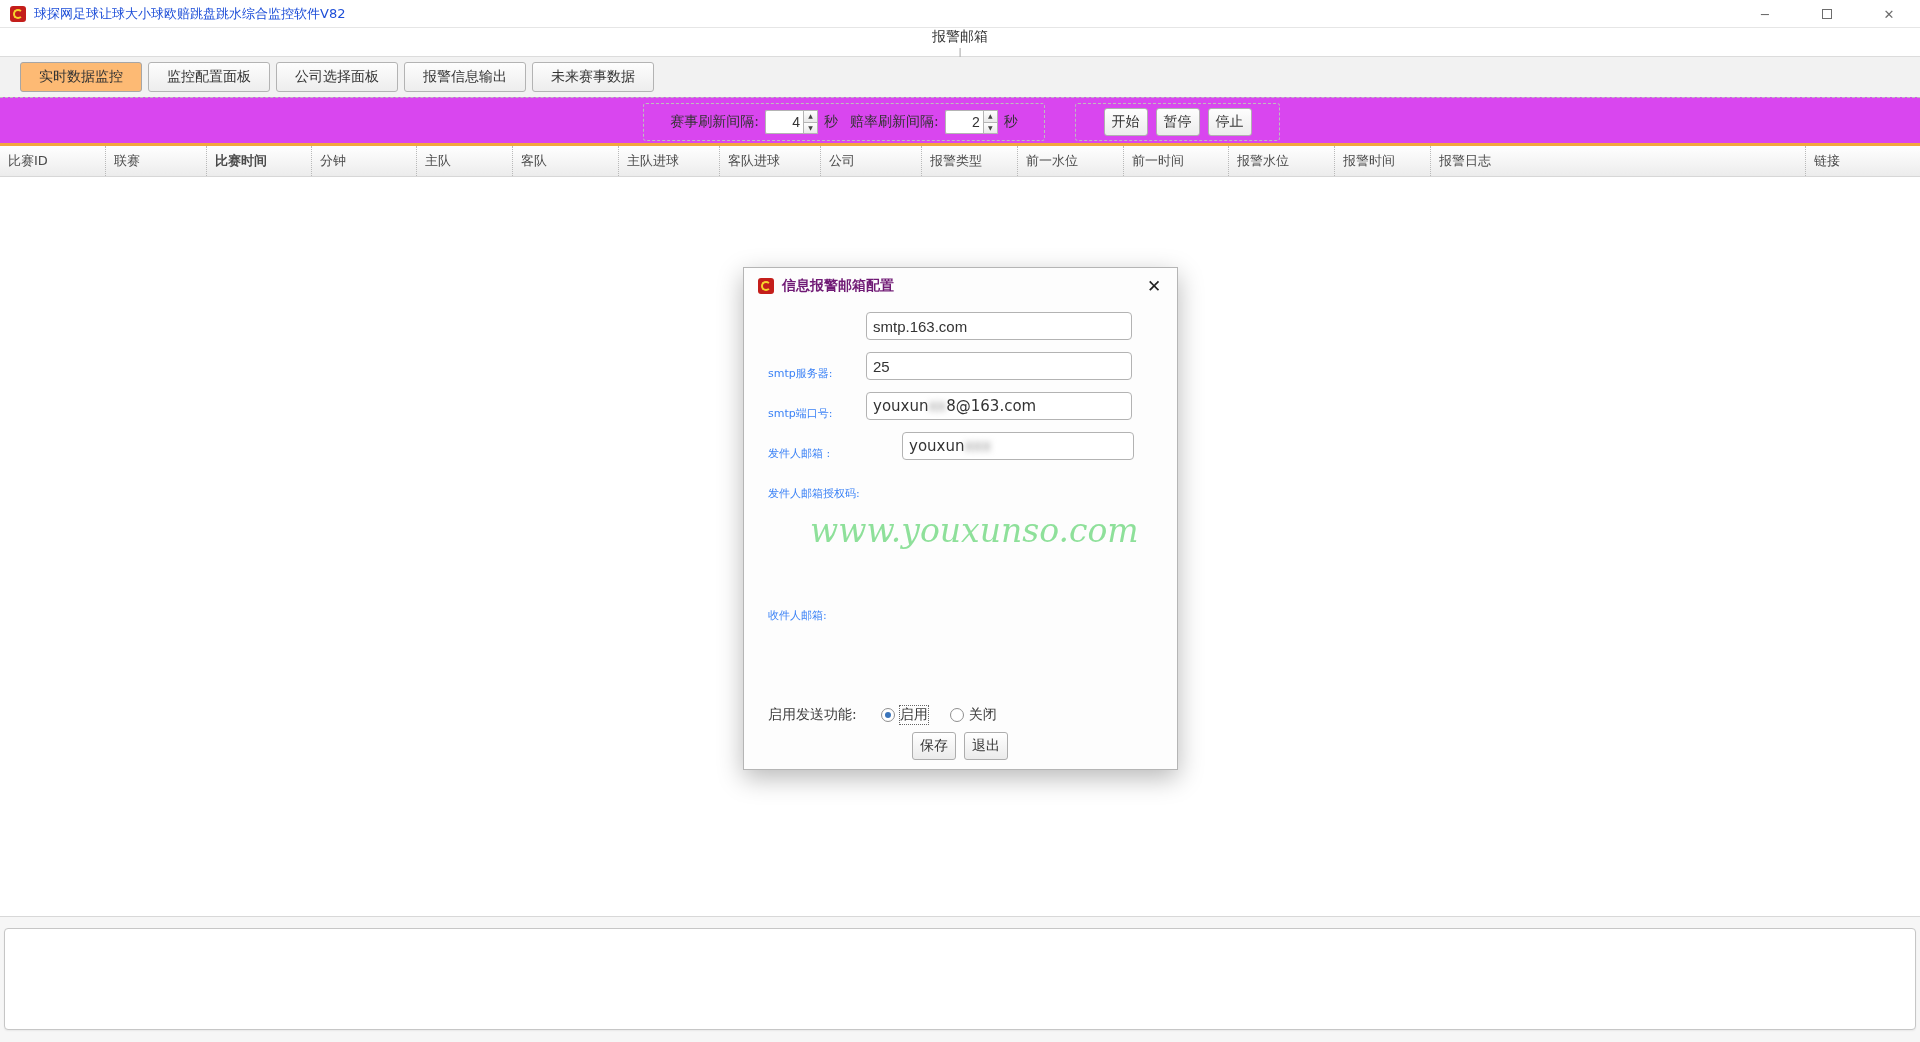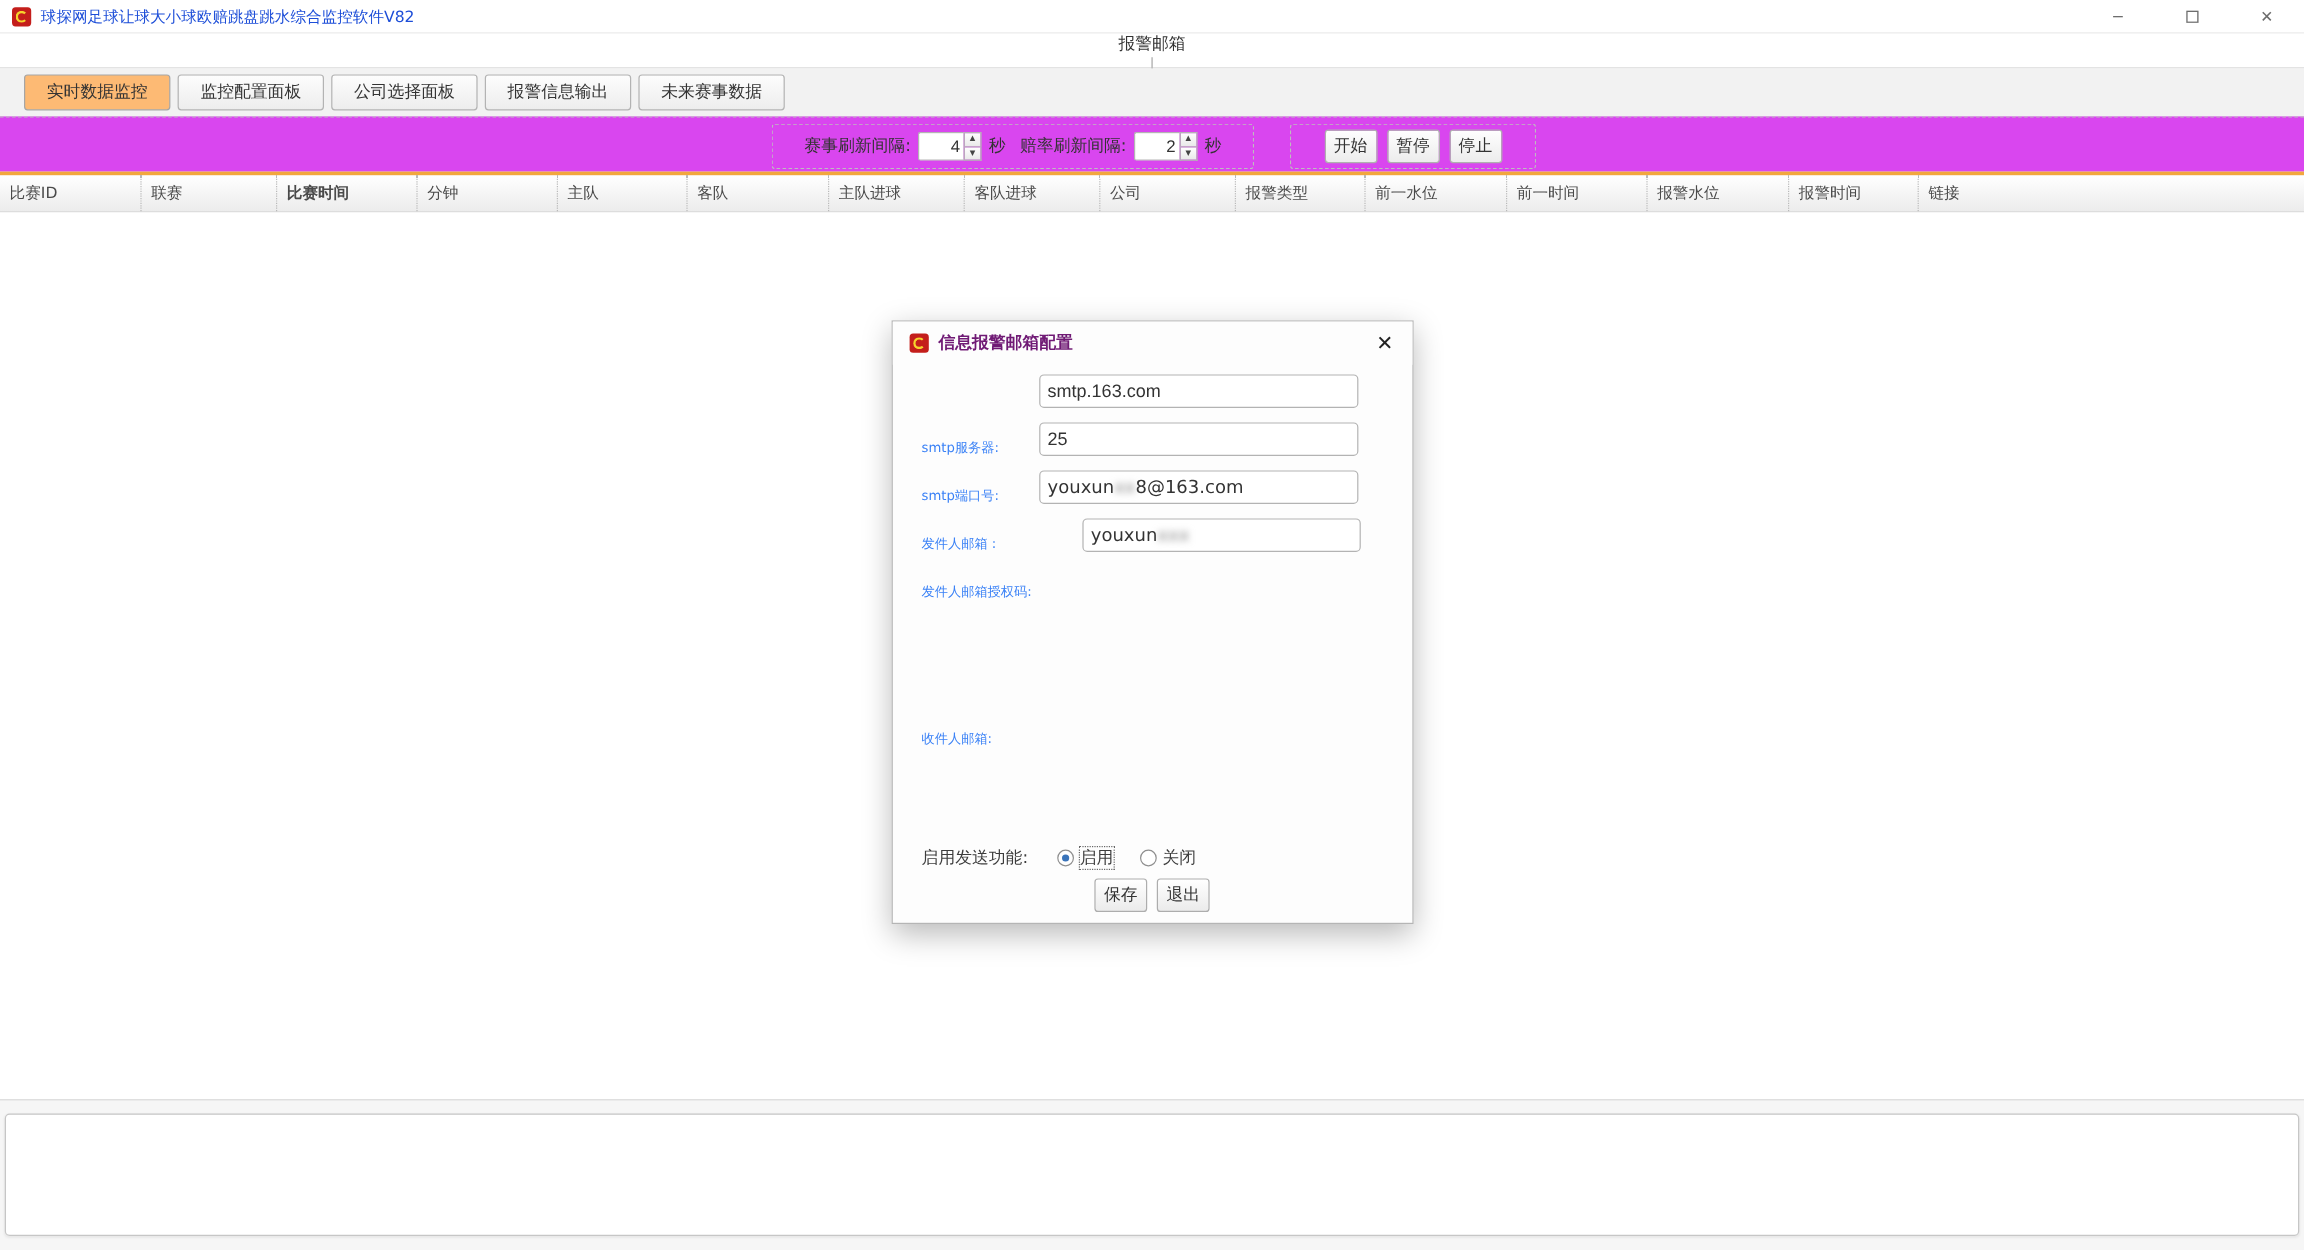--- a/index.html
+++ b/index.html
@@ -50,21 +50,21 @@
   .spinarrows span { flex:1; border:1px solid #b4b4b4; background:linear-gradient(#fefefe,#e9e9e9);
     font-size:6px; line-height:10px; text-align:center; color:#444; }
   .spinarrows span + span { border-top:none; }
   .toolbtn { width:44px; height:28px; margin:0 4px; border:1px solid #b0b0b0; border-radius:3px;
     background:linear-gradient(#fefefe,#ececec); font-size:14px; color:#333;
     display:flex; align-items:center; justify-content:center; }
 
   
   .grid-header { position:absolute; left:0; top:143px; width:1920px; height:34px;
     border-top:3px solid #f2a73e; border-bottom:1px solid #d7d7d7;
-    background:linear-gradient(#ffffff,#ececec); display:flex;gap:12px; }
+    background:linear-gradient(#ffffff,#ececec); display:flex; }
   .th { height:100%; display:flex; align-items:center; padding-left:8px;
     font-size:13px; color:#4a4a4a; border-left:1px dotted #b9b9b9; overflow:hidden; white-space:nowrap; }
   .th:first-child { border-left:none; }
   .grid-body { position:absolute; left:0; top:177px; width:1920px; height:740px;
     background:#fff; border-bottom:1px solid #d8d8d8; }
 
   
   .output-box { position:absolute; left:4px; top:928px; width:1912px; height:102px;
     background:#fff; border:1px solid #c6c6c6; border-radius:4px; box-shadow:0 1px 2px rgba(0,0,0,.06); }
 
@@ -170,20 +170,21 @@
     <div class="th" style="width: 96px;">主队</div>
     <div class="th" style="width: 106px;">客队</div>
     <div class="th" style="width: 101px;">主队进球</div>
     <div class="th" style="width: 101px;">客队进球</div>
     <div class="th" style="width: 101px;">公司</div>
     <div class="th" style="width: 96px;">报警类型</div>
     <div class="th" style="width: 106px;">前一水位</div>
     <div class="th" style="width: 105px;">前一时间</div>
     <div class="th" style="width: 106px;">报警水位</div>
     <div class="th" style="width: 96px;">报警时间</div>
+    <div class="th" style="flex: 1 1 0%;">报警日志</div>
     <div class="th" style="width: 115px;">链接</div>
   </div>
 <div class="grid-body"></div>
 
 <div class="output-box"></div>
 
 <div class="dialog">
   <div class="dlg-titlebar">
     <div class="dlg-logo"></div>
     <div class="dlg-title">信息报警邮箱配置</div>
@@ -207,20 +208,21 @@
 
   <div class="dlabel" style="top:164px">发件人邮箱授权码:</div>
   <div class="din" style="top:164px; left:158px; width:232px;">
     <span>youxun</span>
       <span class="censor">xxx</span>
       <span></span>
   </div>
 
   <div class="dlabel" style="top:286px">收件人邮箱:</div>
 
+  <div class="watermark">www.youxunso.com</div>
 
   <div class="radio-row">
     <span style="margin-right:24px">启用发送功能:</span>
     <span class="radio checked"></span>
     <span class="radio-label focused">启用</span>
     <span class="radio"></span>
     <span class="radio-label">关闭</span>
   </div>
 
   <div class="dlg-btn" style="left:168px">保存</div>

